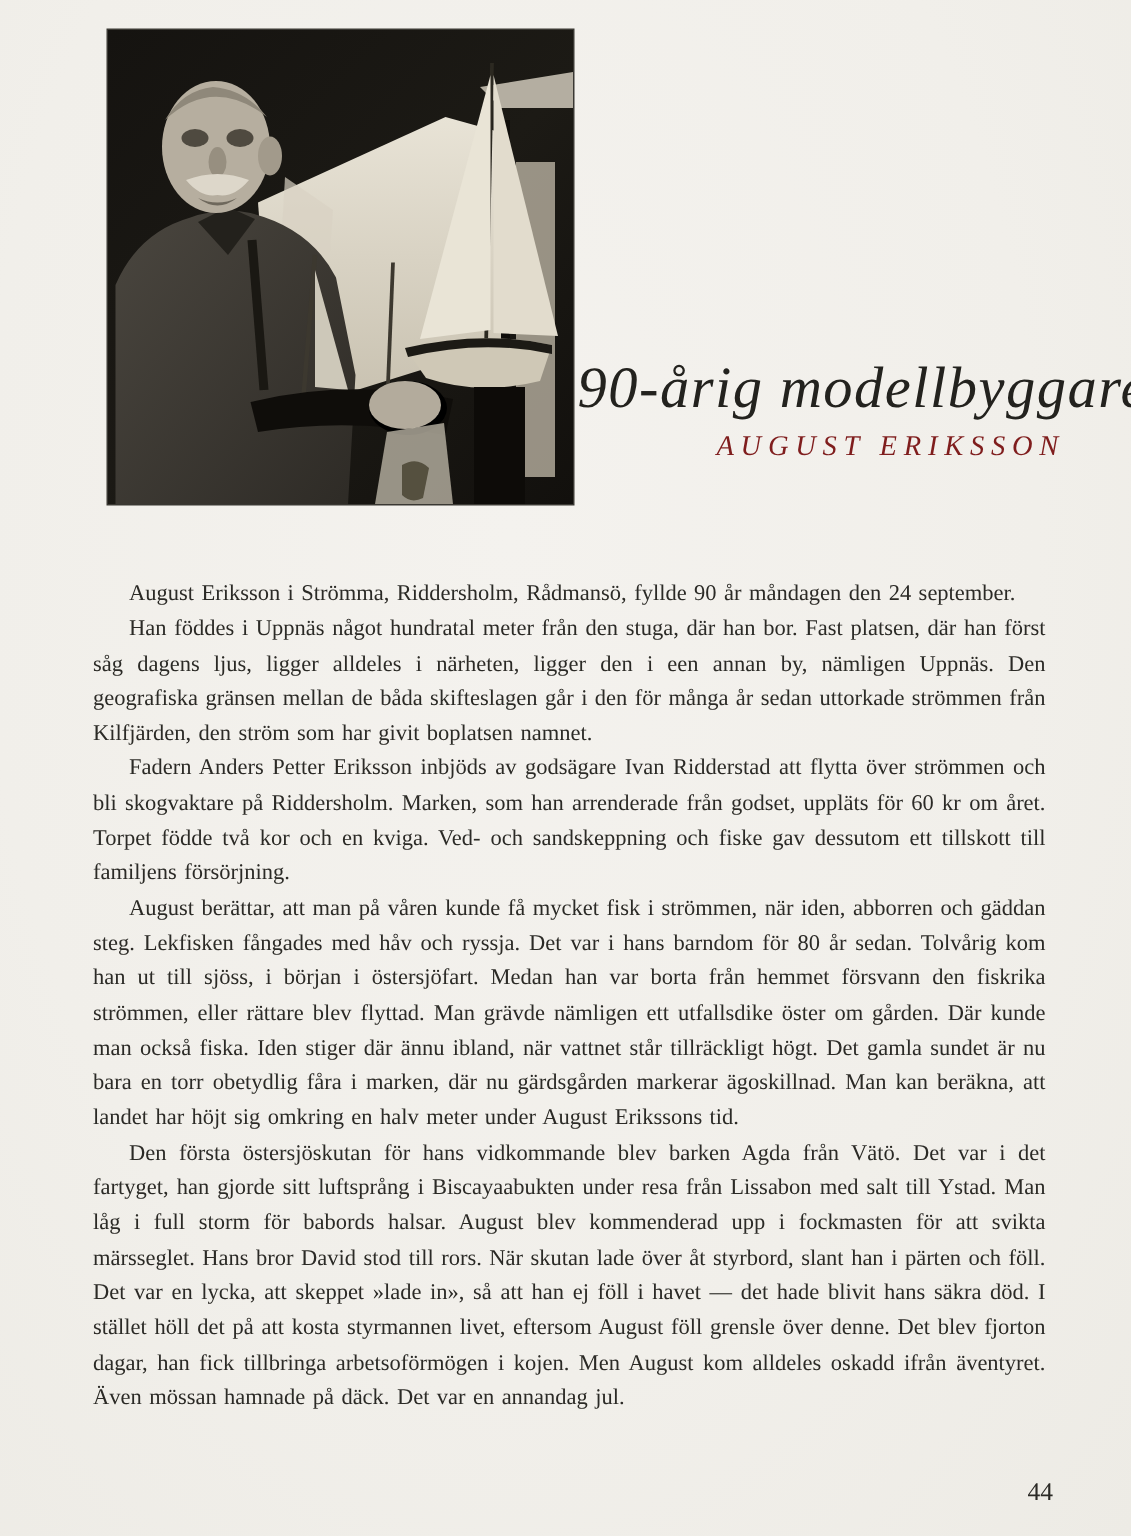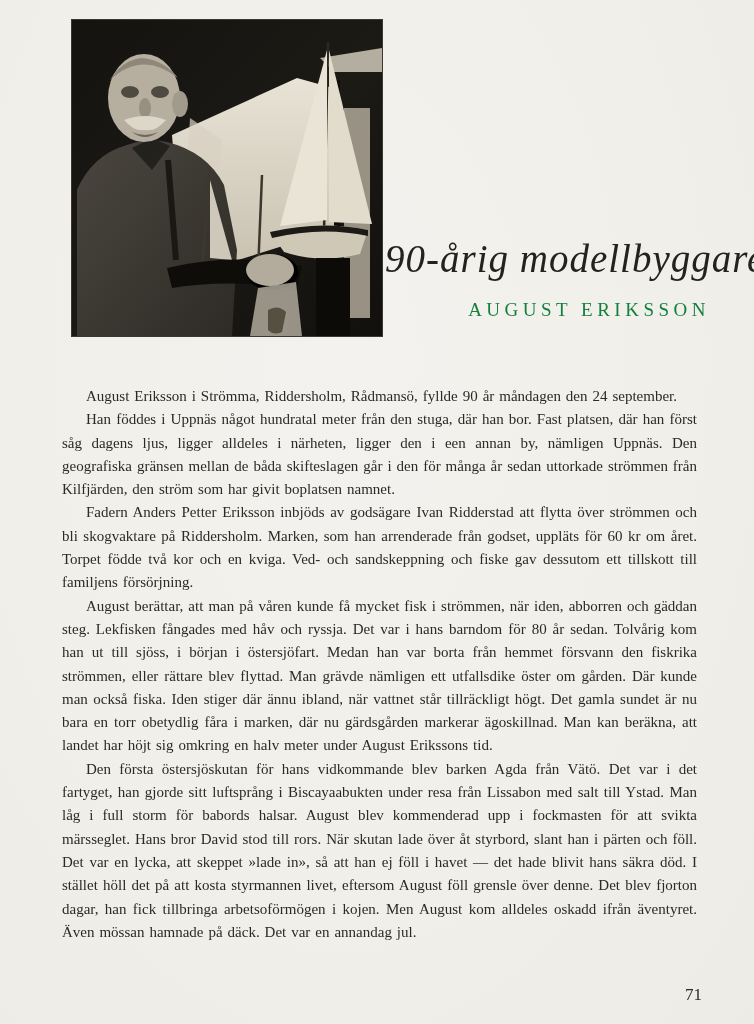--- a/index.html
+++ b/index.html
@@ -31,25 +31,26 @@
   .article-title {
     font-style: italic;
     font-weight: 400;
     font-size: 39px;
     line-height: 1.1;
     letter-spacing: 1px;
     color: #23221e;
     white-space: nowrap;
   }
   .article-byline {
-    margin-top: 18px;
+    margin-top: 6px;
     font-size: 19px;
     letter-spacing: 4.5px;
-    color: #15803d;
+    color: #7f1d1d;
     white-space: nowrap;
+    font-style: italic;
   }
 
   .article {
     position: absolute;
     left: 62px; top: 385px;
     width: 635px;
     font-size: 15px;
     line-height: 23.3px;
     text-align: justify;
     color: #2b2a26;
@@ -142,13 +143,13 @@
 
 <div class="article">
   <p>August Eriksson i Strömma, Riddersholm, Rådmansö, fyllde 90 år måndagen den 24 september.</p>
   <p>Han föddes i Uppnäs något hundratal meter från den stuga, där han bor. Fast platsen, där han först såg dagens ljus, ligger alldeles i närheten, ligger den i een annan by, nämligen Uppnäs. Den geografiska gränsen mellan de båda skifteslagen går i den för många år sedan uttorkade strömmen från Kilfjärden, den ström som har givit boplatsen namnet.</p>
   <p>Fadern Anders Petter Eriksson inbjöds av godsägare Ivan Ridderstad att flytta över strömmen och bli skogvaktare på Riddersholm. Marken, som han arrenderade från godset, uppläts för 60 kr om året. Torpet födde två kor och en kviga. Ved- och sandskeppning och fiske gav dessutom ett tillskott till familjens försörjning.</p>
   <p>August berättar, att man på våren kunde få mycket fisk i strömmen, när iden, abborren och gäddan steg. Lekfisken fångades med håv och ryssja. Det var i hans barndom för 80 år sedan. Tolvårig kom han ut till sjöss, i början i östersjöfart. Medan han var borta från hemmet försvann den fiskrika strömmen, eller rättare blev flyttad. Man grävde nämligen ett utfallsdike öster om gården. Där kunde man också fiska. Iden stiger där ännu ibland, när vattnet står tillräckligt högt. Det gamla sundet är nu bara en torr obetydlig fåra i marken, där nu gärdsgården markerar ägoskillnad. Man kan beräkna, att landet har höjt sig omkring en halv meter under August Erikssons tid.</p>
   <p>Den första östersjöskutan för hans vidkommande blev barken Agda från Vätö. Det var i det fartyget, han gjorde sitt luftsprång i Biscayaabukten under resa från Lissabon med salt till Ystad. Man låg i full storm för babords halsar. August blev kommenderad upp i fockmasten för att svikta märsseglet. Hans bror David stod till rors. När skutan lade över åt styrbord, slant han i pärten och föll. Det var en lycka, att skeppet »lade in», så att han ej föll i havet — det hade blivit hans säkra död. I stället höll det på att kosta styrmannen livet, eftersom August föll grensle över denne. Det blev fjorton dagar, han fick tillbringa arbetsoförmögen i kojen. Men August kom alldeles oskadd ifrån äventyret. Även mössan hamnade på däck. Det var en annandag jul.</p>
 
 </div>
 
-<div class="page-number">71</div>
+<div class="page-number">44</div>
 
 </body></html>

